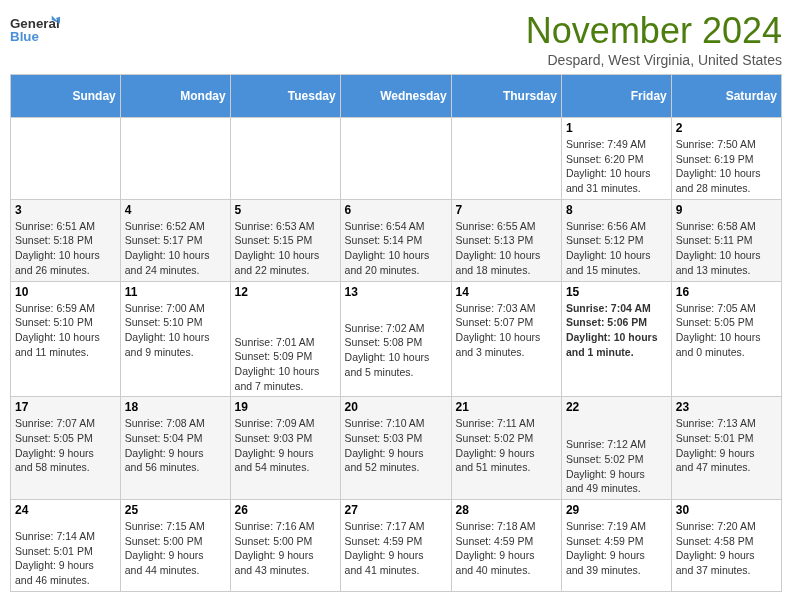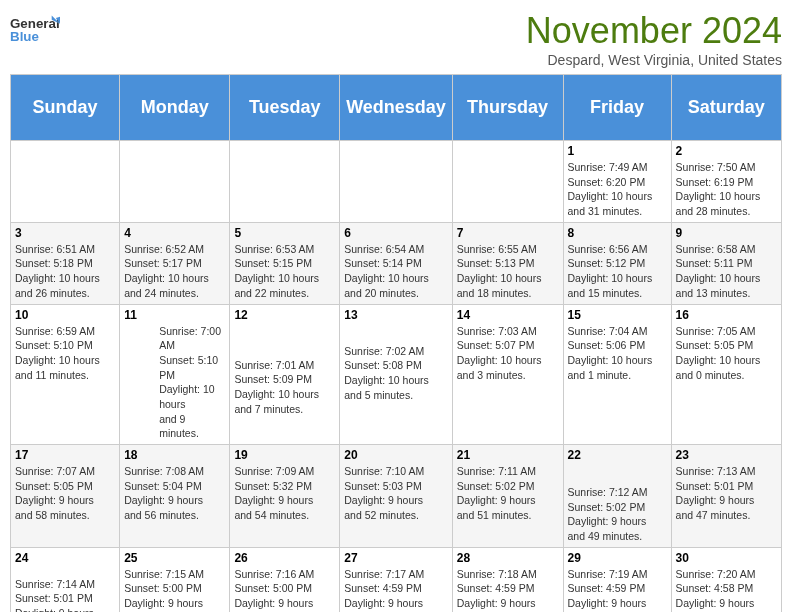--- a/index.html
+++ b/index.html
@@ -38,23 +38,23 @@
       color: #555;
     }
     .calendar {
       width: 100%;
       border-collapse: collapse;
       font-size: 11px;
     }
     .calendar th {
       background: #4a90d9;
       color: #fff;
-      padding: 22px 4px;
-      text-align: center;
-      font-size: 18px;
+      padding: 14px 4px;
+      text-align: right;
+      font-size: 12px;
       border: 1px solid #ccc;
     }
     .calendar td {
       border: 1px solid #ccc;
       vertical-align: top;
       padding: 3px 4px;
       height: 80px;
       width: 113px;
       background: #fff;
     }
@@ -180,21 +180,21 @@
       <tr>
         <td>
           <span class="day-num">10</span>
           <div class="day-info" style="white-space: pre-line;">Sunrise: 6:59 AM
 Sunset: 5:10 PM
 Daylight: 10 hours
 and 11 minutes.</div>
         </td>
         <td>
           <span class="day-num">11</span>
-          <div class="day-info" style="white-space: pre-line; margin-left: 35px;">Sunrise: 7:00 AM
+          <div class="day-info" style="white-space: pre-line;">Sunrise: 7:00 AM
 Sunset: 5:10 PM
 Daylight: 10 hours
 and 9 minutes.</div>
         </td>
         <td>
           <span class="day-num">12</span>
           <div class="day-info" style="white-space: pre-line; margin-top: 36px;">Sunrise: 7:01 AM
 Sunset: 5:09 PM
 Daylight: 10 hours
 and 7 minutes.</div>
@@ -208,21 +208,21 @@
         </td>
         <td>
           <span class="day-num">14</span>
           <div class="day-info" style="white-space: pre-line;">Sunrise: 7:03 AM
 Sunset: 5:07 PM
 Daylight: 10 hours
 and 3 minutes.</div>
         </td>
         <td>
           <span class="day-num">15</span>
-          <div class="day-info" style="white-space: pre-line;">Sunrise: 7:04 AM
+          <div class="day-info" style="white-space: pre-line; font-weight: bold;">Sunrise: 7:04 AM
 Sunset: 5:06 PM
 Daylight: 10 hours
 and 1 minute.</div>
         </td>
         <td>
           <span class="day-num">16</span>
           <div class="day-info" style="white-space: pre-line;">Sunrise: 7:05 AM
 Sunset: 5:05 PM
 Daylight: 10 hours
 and 0 minutes.</div>
@@ -239,21 +239,21 @@
         <td>
           <span class="day-num">18</span>
           <div class="day-info" style="white-space: pre-line;">Sunrise: 7:08 AM
 Sunset: 5:04 PM
 Daylight: 9 hours
 and 56 minutes.</div>
         </td>
         <td>
           <span class="day-num">19</span>
           <div class="day-info" style="white-space: pre-line;">Sunrise: 7:09 AM
-Sunset: 5:32 PM
+Sunset: 9:03 PM
 Daylight: 9 hours
 and 54 minutes.</div>
         </td>
         <td>
           <span class="day-num">20</span>
           <div class="day-info" style="white-space: pre-line;">Sunrise: 7:10 AM
 Sunset: 5:03 PM
 Daylight: 9 hours
 and 52 minutes.</div>
         </td>

